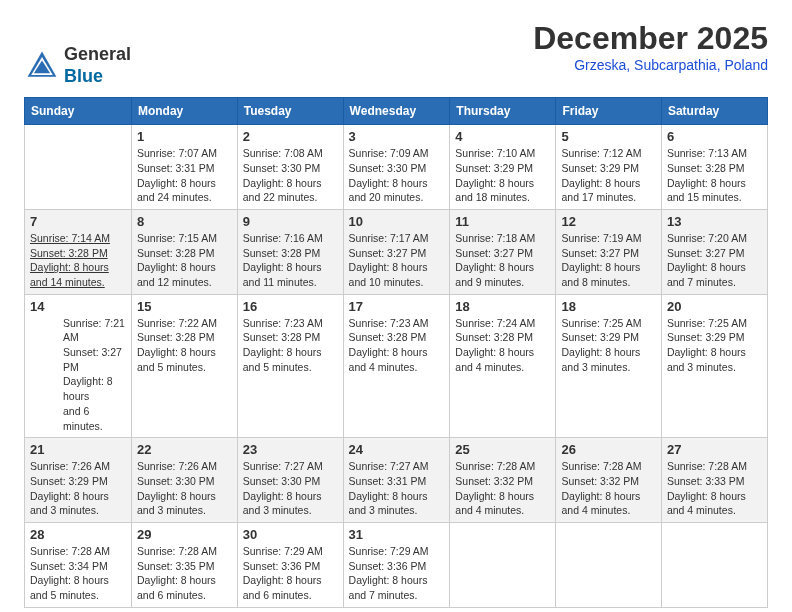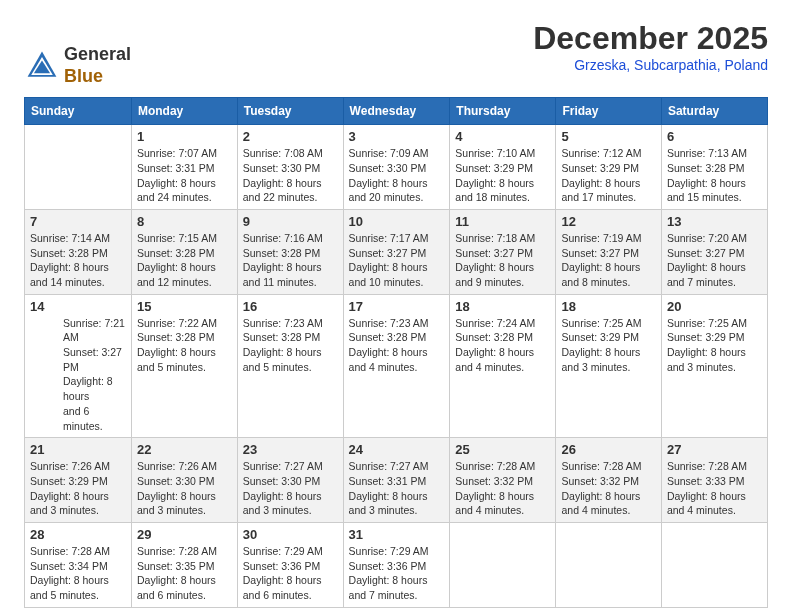--- a/index.html
+++ b/index.html
@@ -21,21 +21,21 @@
       align-items: center;
       gap: 4px;
       margin-top: 24px;
     }
     .logo-text {
       font-size: 18px;
       font-weight: bold;
       line-height: 1.2;
     }
     .logo-general { color: #333; }
-    .logo-blue { color: #a16207; }
+    .logo-blue { color: #0369a1; }
     .logo-icon {
       width: 36px;
       height: 36px;
     }
     .title-block {
       text-align: right;
     }
     .month-title {
       font-size: 32px;
       font-weight: bold;
@@ -167,21 +167,21 @@
           <span class="day-num">6</span>
           <div class="day-info" style="white-space: pre-line;">Sunrise: 7:13 AM
 Sunset: 3:28 PM
 Daylight: 8 hours
 and 15 minutes.</div>
         </td>
       </tr>
       <tr>
         <td>
           <span class="day-num">7</span>
-          <div class="day-info" style="white-space: pre-line;">Sunrise: 7:14 AM
+          <div class="day-info" style="white-space: pre-line; text-decoration: underline;">Sunrise: 7:14 AM
 Sunset: 3:28 PM
 Daylight: 8 hours
 and 14 minutes.</div>
         </td>
         <td>
           <span class="day-num">8</span>
           <div class="day-info" style="white-space: pre-line;">Sunrise: 7:15 AM
 Sunset: 3:28 PM
 Daylight: 8 hours
 and 12 minutes.</div>

